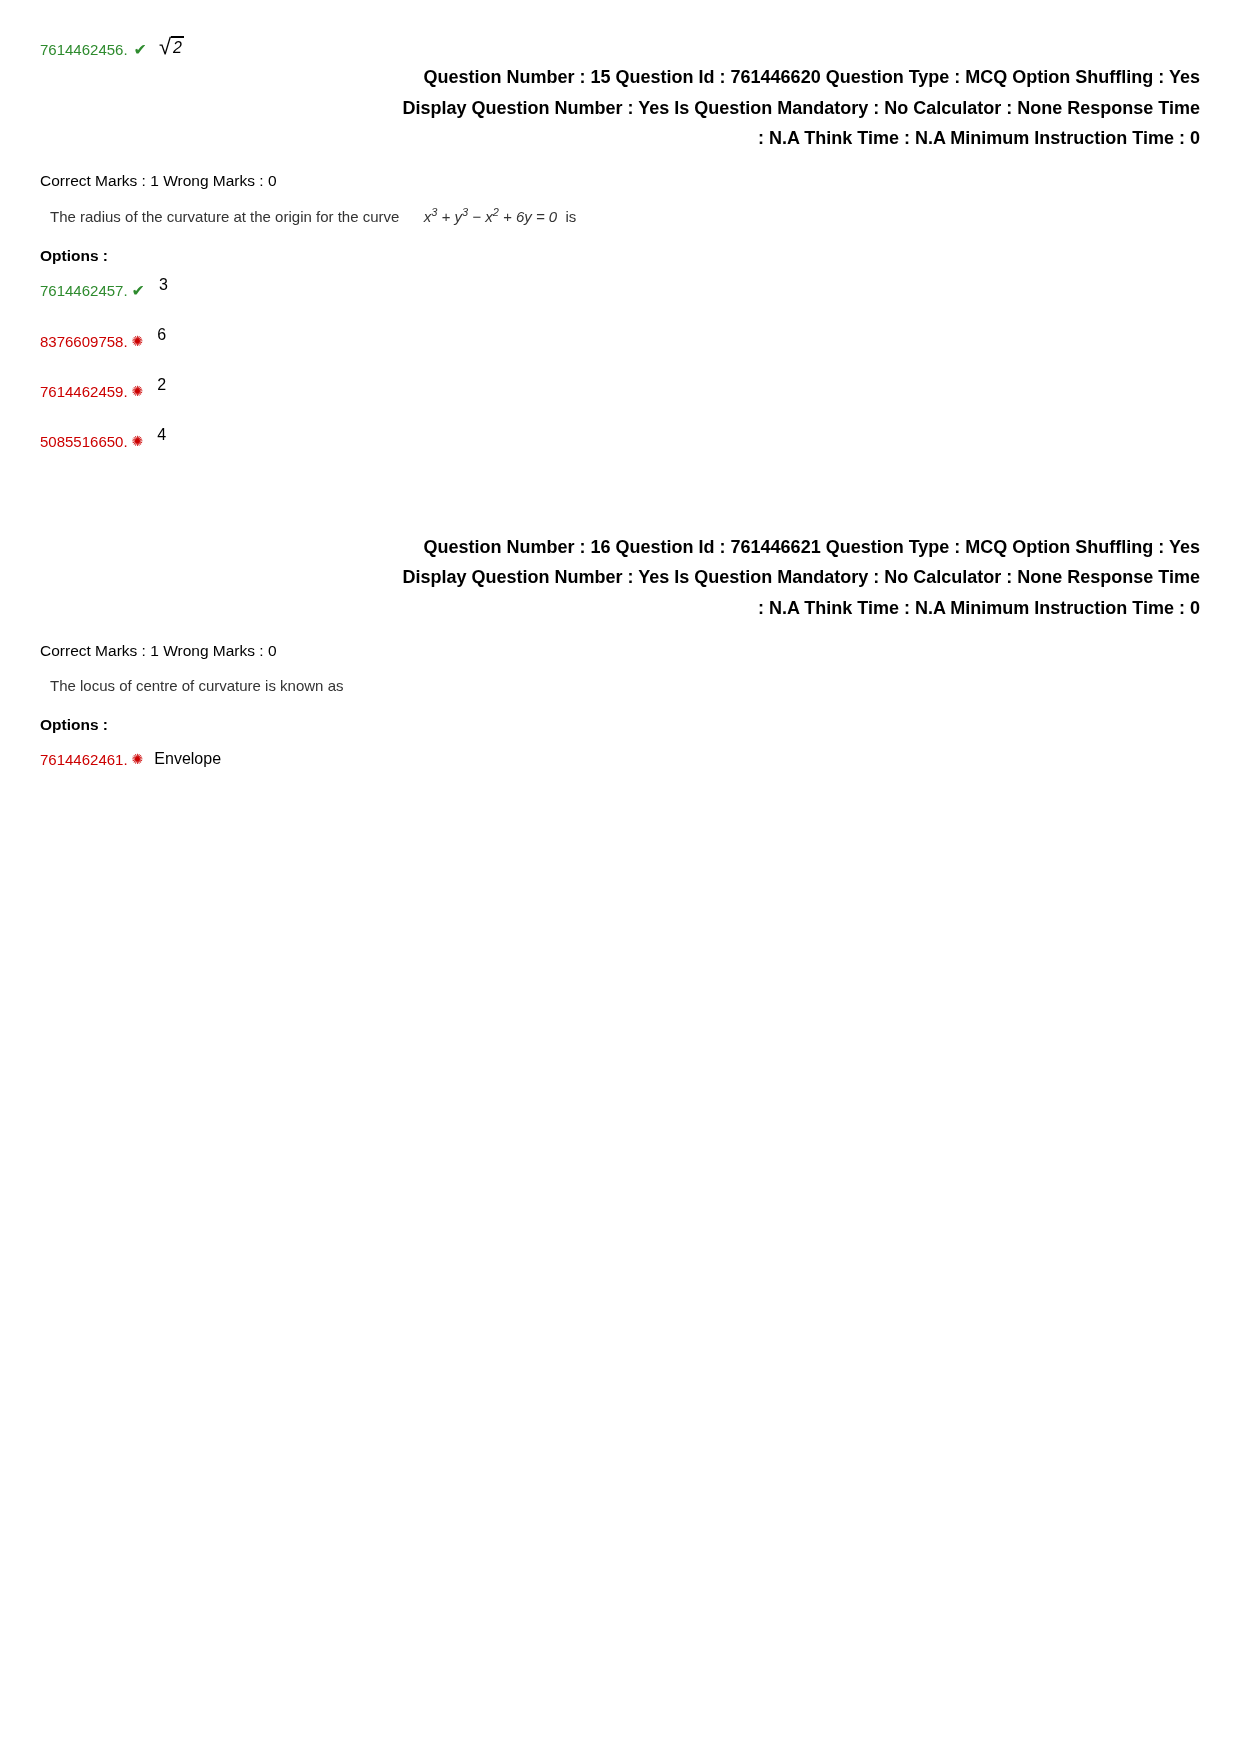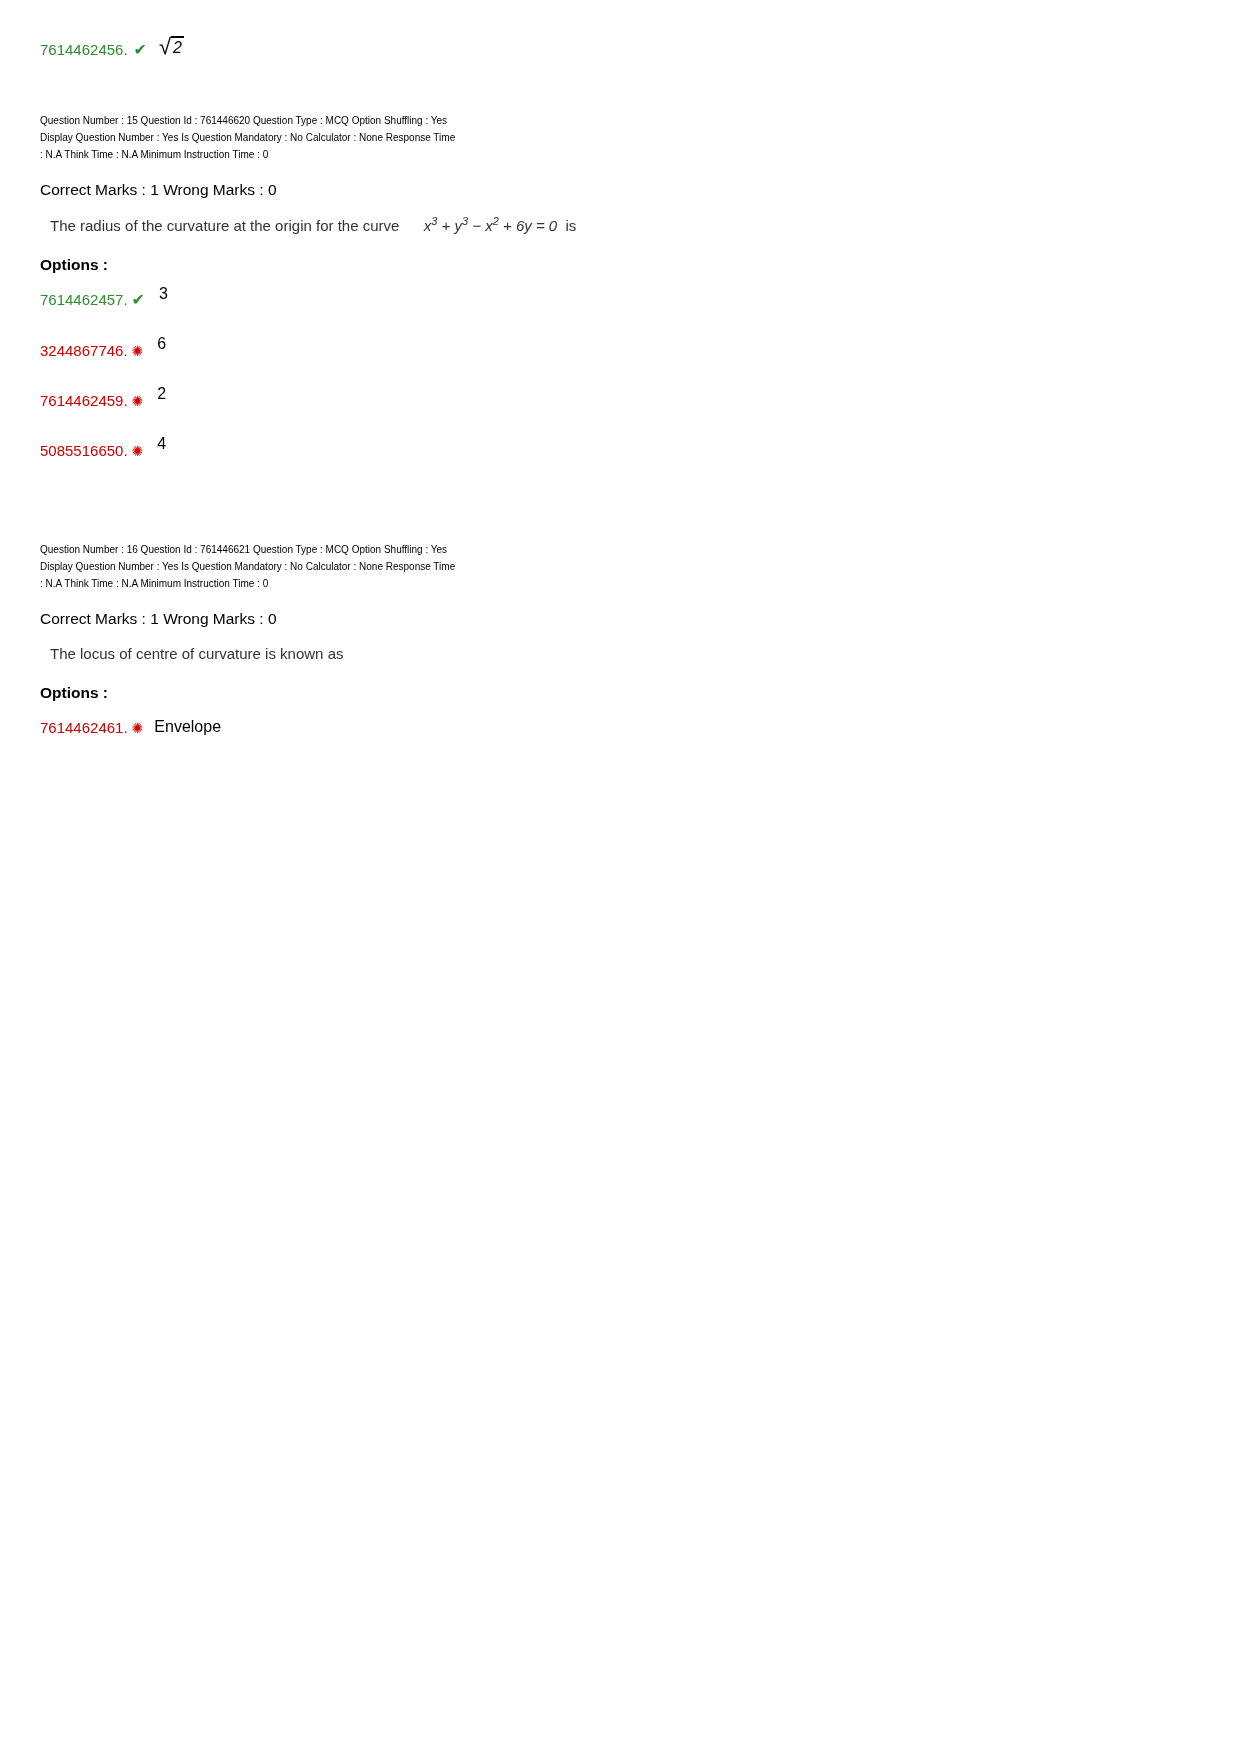--- a/index.html
+++ b/index.html
@@ -13,21 +13,20 @@
       font-size: 16px;
       color: #000000;
       width: 1240px;
       min-height: 1755px;
       padding: 30px 40px;
     }
 
     .top-answer-section {
       display: flex;
       align-items: flex-start;
-      margin-bottom: 50px;
       padding-top: 10px;
     }
 
     .answer-id-green {
       color: #2e8b2e;
       font-size: 15px;
       display: flex;
       align-items: center;
       gap: 6px;
     }
@@ -35,24 +34,25 @@
     .checkmark {
       color: #2e8b2e;
       font-size: 16px;
     }
 
     .question-meta-block {
       margin-bottom: 18px;
     }
 
     .question-meta-block p {
-      font-weight: normal;
-      font-size: 10px;
+      font-weight: bold;
+      font-size: 18px;
       line-height: 1.7;
       color: #000;
+      text-align: right;
     }
 
     .correct-marks {
       font-weight: normal;
       font-size: 15.5px;
       margin-bottom: 14px;
     }
 
     .question-text {
       font-size: 15px;
@@ -187,21 +187,21 @@
 <div class="option-row">
   <span class="option-id-green">
     <span>7614462457.</span>
     <span class="checkmark">✔</span>
   </span>
   <span class="option-value">3</span>
 </div>
 
 <div class="option-row">
   <span class="option-id-red">
-    <span>3244867746.</span>
+    <span>8376609758.</span>
     <span class="star-icon">✺</span>
   </span>
   <span class="option-value">6</span>
 </div>
 
 <div class="option-row">
   <span class="option-id-red">
     <span>7614462459.</span>
     <span class="star-icon">✺</span>
   </span>

